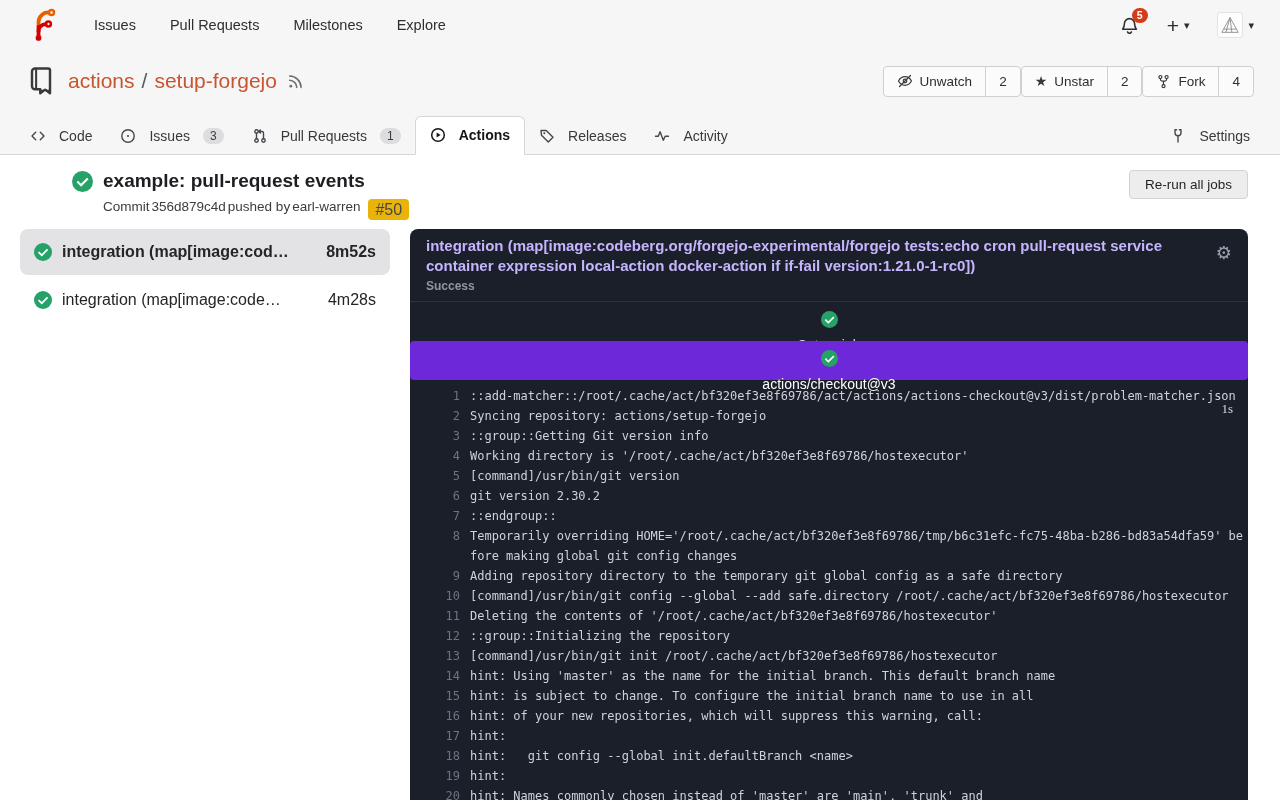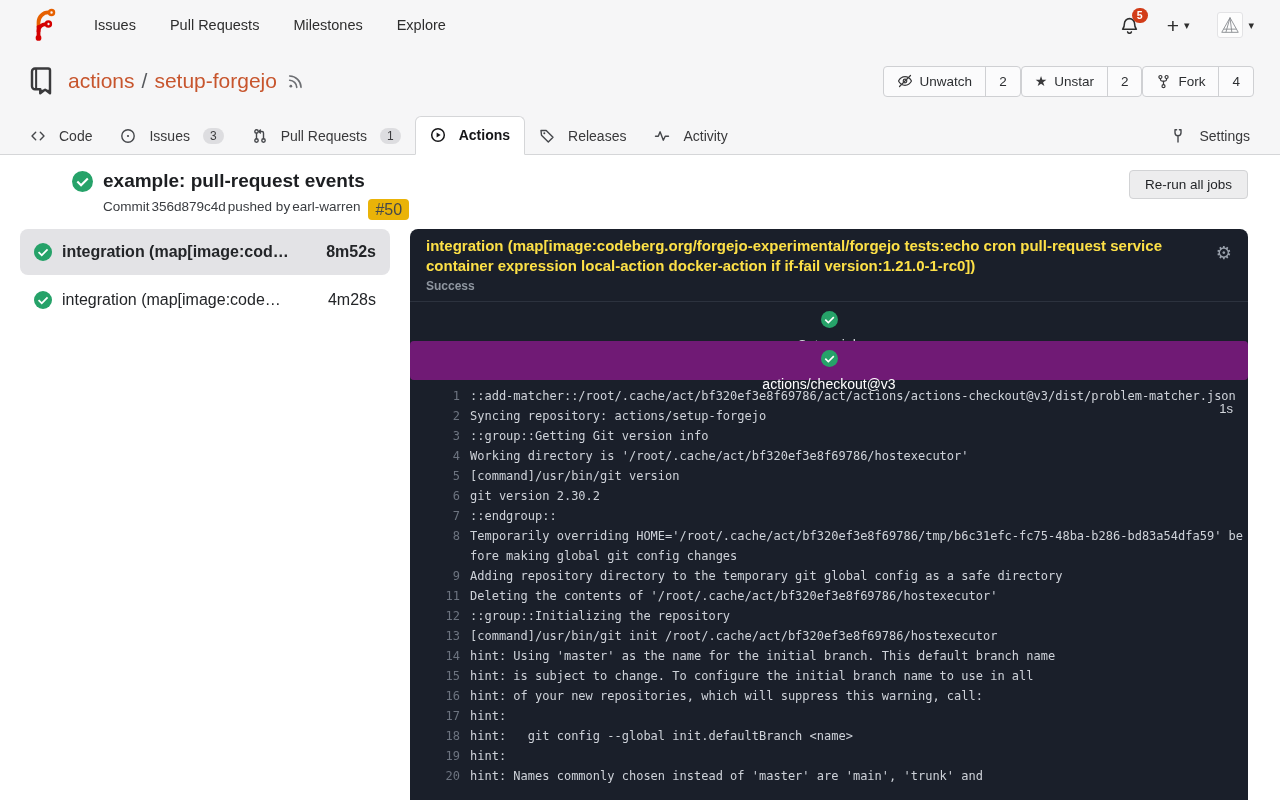--- a/index.html
+++ b/index.html
@@ -59,29 +59,29 @@
   .job-list { width:370px; flex:none; }
   .job-item { display:flex; align-items:center; gap:10px; height:46px; padding:0 14px;
     border-radius:8px; font-size:16px; color:#232528; cursor:pointer; margin-bottom:2px; }
   .job-item.selected { background:#e3e3e6; font-weight:700; }
   .job-duration { margin-left:auto; }
 
   
   .log-panel { margin-left:20px; width:838px; height:572px; background:#1a1f2a;
     border-radius:8px 8px 0 0; overflow:hidden; display:flex; flex-direction:column; }
   .log-header { padding:7px 14px 0 16px; display:flex; align-items:flex-start; }
-  .log-title { flex:1; font-size:15px; font-weight:700; color:#fde047; line-height:20px; }
+  .log-title { flex:1; font-size:15px; font-weight:700; color:#c4b5fd; line-height:20px; }
   .gear { font-size:18px; color:#99a0ab; margin:8px 2px 0 14px; cursor:pointer; line-height:1; }
   .log-status { font-size:12px; color:#8f96a0; margin:3px 0 8px 16px;font-weight:bold; }
   .log-divider { border-bottom:1px solid #2c323e; }
   .step-row { display:flex; align-items:center; gap:9px; height:39px; padding:0 15px;
     font-size:14px; color:#d6d9de; cursor:pointer;flex-direction:column; }
   .step-row .dur { margin-left:auto; font-size:13px; color:#9aa1ab; }
-  .step-row.expanded { background:#701a75; border-radius:4px; color:#fff; }
-  .step-row.expanded .dur { color:#d3d7dd; }
+  .step-row.expanded { background:#6d28d9; border-radius:4px; color:#fff; }
+  .step-row.expanded .dur { color:#d3d7dd;font-family:Liberation Serif, serif; }
   .log-lines { padding:6px 4px 0 16px; font-family:"DejaVu Sans Mono", monospace;
     font-size:12px; line-height:20px; }
   .log-line { display:flex; }
   .ln { width:34px; text-align:right; color:#6d7480; flex:none; cursor:pointer; }
   .lt { margin-left:10px; width:774px; white-space:pre-wrap; word-break:break-all; color:#ced2d9; }
   svg { display:block; }
 </style>
 </head>
 <body>
 
@@ -361,20 +361,24 @@
   <div class="log-line">
     <span class="ln">8</span>
     <span class="lt">Temporarily overriding HOME='/root/.cache/act/bf320ef3e8f69786/tmp/b6c31efc-fc75-48ba-b286-bd83a54dfa59' before making global git config changes</span>
   </div>
 
   <div class="log-line">
     <span class="ln">9</span>
     <span class="lt">Adding repository directory to the temporary git global config as a safe directory</span>
   </div>
 
+  <div class="log-line">
+    <span class="ln">10</span>
+    <span class="lt">[command]/usr/bin/git config --global --add safe.directory /root/.cache/act/bf320ef3e8f69786/hostexecutor</span>
+  </div>
 
   <div class="log-line">
     <span class="ln">11</span>
     <span class="lt">Deleting the contents of '/root/.cache/act/bf320ef3e8f69786/hostexecutor'</span>
   </div>
 
   <div class="log-line">
     <span class="ln">12</span>
     <span class="lt">::group::Initializing the repository</span>
   </div>

